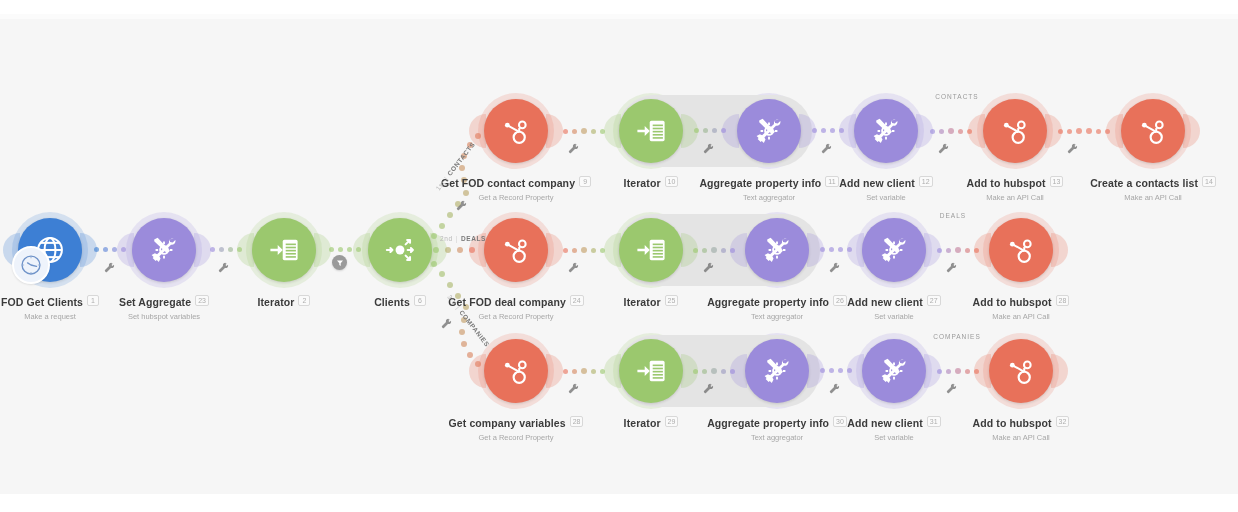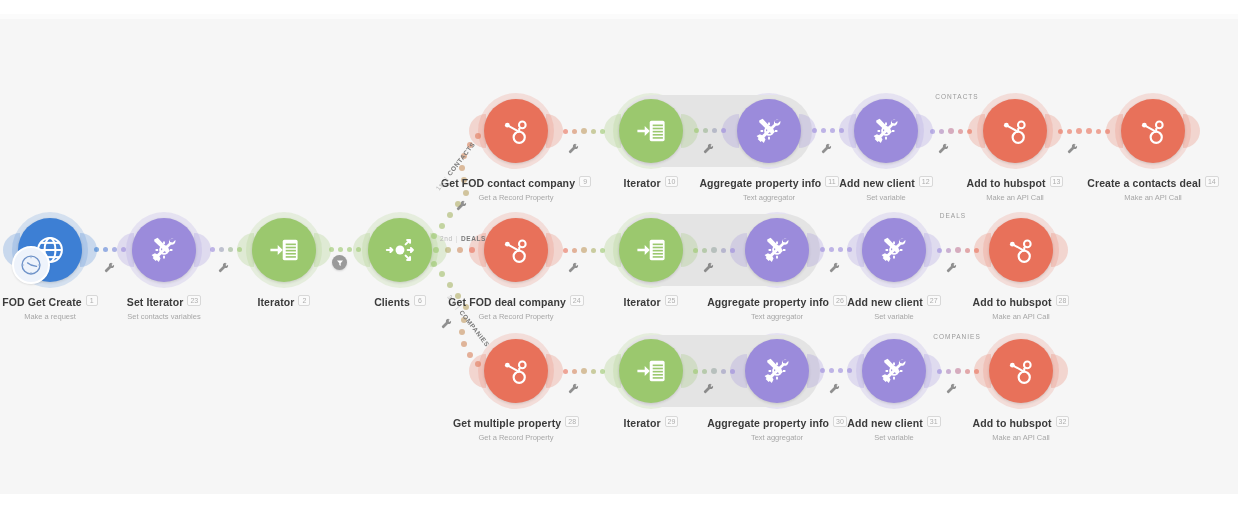--- a/index.html
+++ b/index.html
@@ -144,37 +144,37 @@
           <svg viewBox="0 0 40 40" fill="#fff">
             <g fill="none" stroke="#fff" stroke-width="2.4">
               <circle cx="20" cy="20" r="14"></circle>
               <ellipse cx="20" cy="20" rx="6.4" ry="14"></ellipse>
               <path d="M6 20h28"></path>
               <path d="M8.4 11.6h23.2"></path>
               <path d="M8.4 28.4h23.2"></path>
             </g>
           </svg>
         </div>
-        <div class="label"><span class="ttl">FOD Get Create</span><span class="badge">1</span><span class="sub">Make a request</span></div>
+        <div class="label"><span class="ttl">FOD Get Clients</span><span class="badge">1</span><span class="sub">Make a request</span></div>
       </div>
       <div class="node" style="left: 164px; top: 250px;">
         <div class="halo" style="background: rgba(155, 139, 219, 0.4);"></div>
         <div class="cap-left" style="background: rgba(155, 139, 219, 0.55);"></div>
         <div class="cap-right" style="background: rgba(155, 139, 219, 0.55);"></div>
         <div class="bubble" style="background: rgb(155, 139, 219);">
           <svg viewBox="0 0 40 40" fill="#fff">
             <g fill="#fff">
               <path d="M8.5 7.5l4-2 14.5 15.5-3.2 3.2L8.5 9.8z"></path>
               <path d="M31.5 6.6c-3.1-1-6.5 1.9-5.6 5.2l-14 13.3-2.6-1.3-3.9 2.1 2.4 2.3-1.2 1.3 3.6 3.5 1.3-1.2 2.4 2.3 2-4-1.3-2.6 13.6-13.7c3.3.8 6.1-2.6 5.1-5.7l-3.1 3.1-3-.6-.6-3z"></path>
               <circle cx="20" cy="20" r="4.6" fill="none" stroke="#fff" stroke-width="2.2"></circle>
               <path d="M20 13.1v-3M20 29.9v-3M13.1 20h-3M29.9 20h-3" stroke="#fff" stroke-width="2.2"></path>
             </g>
           </svg>
         </div>
-        <div class="label"><span class="ttl">Set Iterator</span><span class="badge">23</span><span class="sub">Set contacts variables</span></div>
+        <div class="label"><span class="ttl">Set Aggregate</span><span class="badge">23</span><span class="sub">Set hubspot variables</span></div>
       </div>
       <div class="node" style="left: 284px; top: 250px;">
         <div class="halo" style="background: rgba(155, 200, 110, 0.4);"></div>
         <div class="cap-left" style="background: rgba(155, 200, 110, 0.55);"></div>
         <div class="cap-right" style="background: rgba(155, 200, 110, 0.55);"></div>
         <div class="bubble" style="background: rgb(155, 200, 110);">
           <svg viewBox="0 0 40 40" fill="#fff">
             <g fill="#fff">
               <path d="M20.5 8h13.5a2 2 0 0 1 2 2v20a2 2 0 0 1-2 2H20.5a2 2 0 0 1-2-2V10a2 2 0 0 1 2-2z" fill="#fff"></path>
               <g fill="#9BC86E">
@@ -374,21 +374,21 @@
           <svg viewBox="0 0 40 40" fill="#fff">
             <g fill="#fff">
               <circle cx="27.5" cy="11.5" r="4.3" fill="none" stroke="#fff" stroke-width="2.6"></circle>
               <circle cx="23.5" cy="27.5" r="7.2" fill="none" stroke="#fff" stroke-width="2.8"></circle>
               <rect x="22.2" y="15.6" width="2.7" height="5.2"></rect>
               <path d="M23.6 20.4L9.6 12.6" stroke="#fff" stroke-width="2.6"></path>
               <circle cx="8.2" cy="11.8" r="3.1"></circle>
             </g>
           </svg>
         </div>
-        <div class="label"><span class="ttl">Create a contacts deal</span><span class="badge">14</span><span class="sub">Make an API Call</span></div>
+        <div class="label"><span class="ttl">Create a contacts list</span><span class="badge">14</span><span class="sub">Make an API Call</span></div>
       </div>
       <div class="conntag" style="left: 922px; top: 93px; width: 70px;">CONTACTS</div>
       <div class="aggwrap" style="left: 618px; top: 214px; width: 202px;"></div>
       <div class="dots" style="left: 554px; top: 247px; width: 59px; justify-content: center;">
         <i style="width: 5px; height: 5px; background: rgba(232, 113, 90, 0.62);"></i>
         <i style="width: 5px; height: 5px; background: rgba(213, 135, 95, 0.62);"></i>
         <i style="width: 6px; height: 6px; background: rgba(194, 157, 100, 0.62);"></i>
         <i style="width: 5px; height: 5px; background: rgba(174, 178, 105, 0.62);"></i>
         <i style="width: 5px; height: 5px; background: rgba(155, 200, 110, 0.62);"></i>
       </div>
@@ -576,21 +576,21 @@
           <svg viewBox="0 0 40 40" fill="#fff">
             <g fill="#fff">
               <circle cx="27.5" cy="11.5" r="4.3" fill="none" stroke="#fff" stroke-width="2.6"></circle>
               <circle cx="23.5" cy="27.5" r="7.2" fill="none" stroke="#fff" stroke-width="2.8"></circle>
               <rect x="22.2" y="15.6" width="2.7" height="5.2"></rect>
               <path d="M23.6 20.4L9.6 12.6" stroke="#fff" stroke-width="2.6"></path>
               <circle cx="8.2" cy="11.8" r="3.1"></circle>
             </g>
           </svg>
         </div>
-        <div class="label"><span class="ttl">Get multiple property</span><span class="badge">28</span><span class="sub">Get a Record Property</span></div>
+        <div class="label"><span class="ttl">Get company variables</span><span class="badge">28</span><span class="sub">Get a Record Property</span></div>
       </div>
       <div class="node" style="left: 651px; top: 371px;">
         <div class="halo" style="background: rgba(155, 200, 110, 0.4);"></div>
         <div class="cap-left" style="background: rgba(155, 200, 110, 0.55);"></div>
         <div class="cap-right" style="background: rgba(155, 200, 110, 0.55);"></div>
         <div class="bubble" style="background: rgb(155, 200, 110);">
           <svg viewBox="0 0 40 40" fill="#fff">
             <g fill="#fff">
               <path d="M20.5 8h13.5a2 2 0 0 1 2 2v20a2 2 0 0 1-2 2H20.5a2 2 0 0 1-2-2V10a2 2 0 0 1 2-2z" fill="#fff"></path>
               <g fill="#9BC86E">

